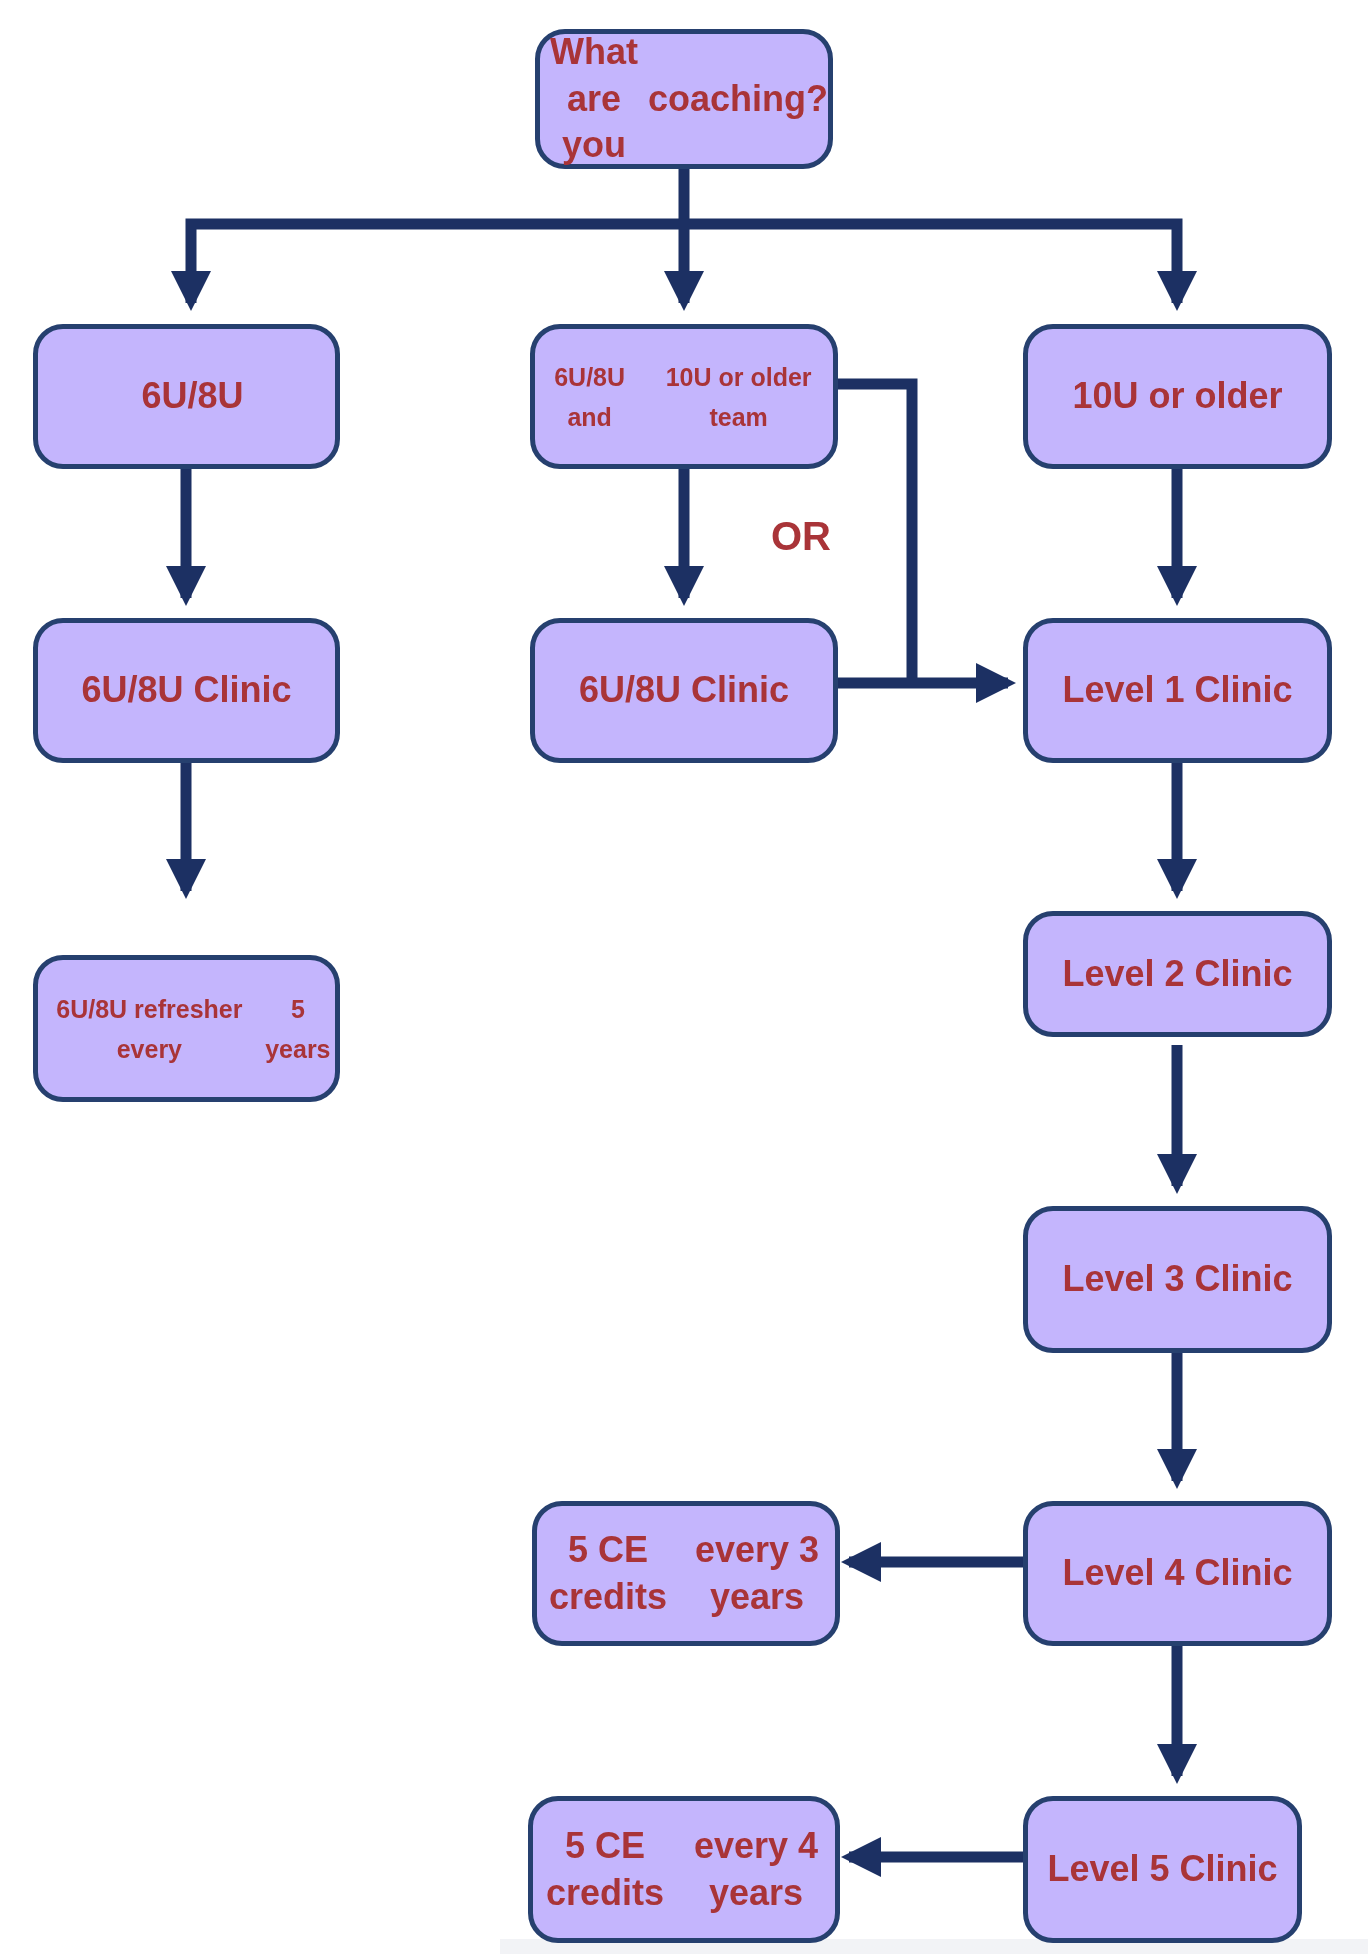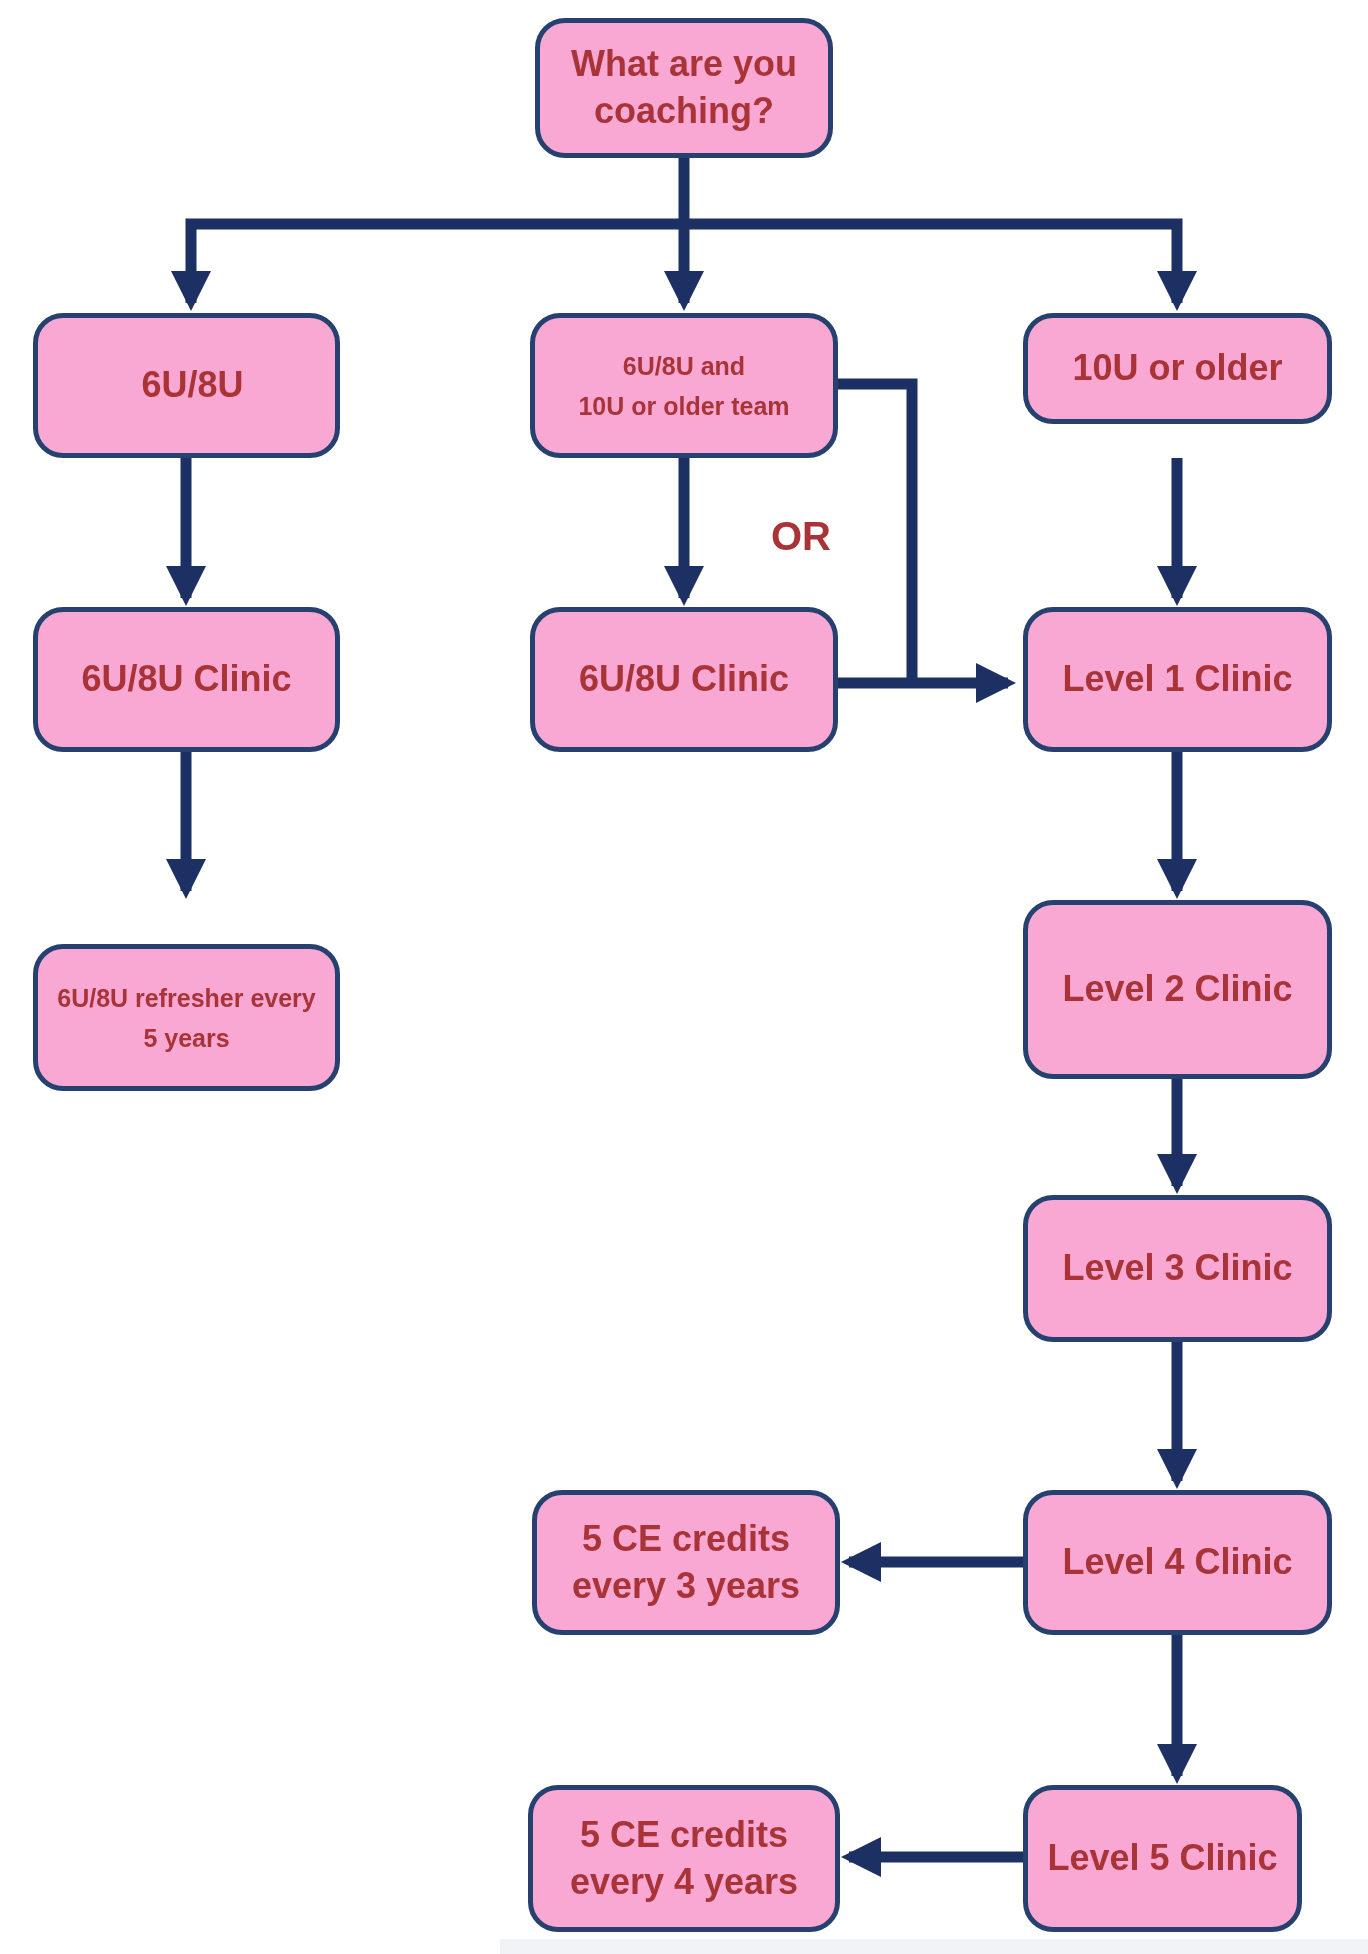--- a/index.html
+++ b/index.html
@@ -6,28 +6,28 @@
   body{
     position:relative;
     width:1368px;height:1954px;
     font-family:"Liberation Sans", sans-serif;
     overflow:hidden;
   }
   #connectors{position:absolute;left:0;top:0;z-index:1;}
   .node{
     position:absolute;z-index:2;
     box-sizing:border-box;
-    background:#f9a8d4;
+    background:#c4b5fd;
     border:5px solid #26406f;
     border-radius:30px;
-    display:flex;flex-direction:column;
+    display:flex;flex-direction:row;
     align-items:center;justify-content:center;
     text-align:center;
     color:#a93438;font-weight:700;
-    font-size:36px;line-height:1.3;
+    font-size:36px;line-height:1.3;margin-top:11px;
   }
   .node.small{font-size:25px;line-height:1.6;}
   .floating-label{
     position:absolute;z-index:2;
     display:flex;align-items:center;justify-content:center;
     color:#a93438;font-weight:700;font-size:40px;
   }
   .page-edge{
     position:absolute;z-index:0;
     background:#f2f3f6;
@@ -68,42 +68,42 @@
 
 <div class="node" style="left:33px;top:313px;width:307px;height:145px;padding-left:12px;">
   <span>6U/8U</span>
 </div>
 
 <div class="node small" style="left:530px;top:313px;width:308px;height:145px;">
   <span>6U/8U  and</span>
   <span>10U or older team</span>
 </div>
 
-<div class="node" style="left:1023px;top:313px;width:309px;height:111px;">
+<div class="node" style="left:1023px;top:313px;width:309px;height:145px;">
   <span>10U or older</span>
 </div>
 
 <div class="node" style="left:33px;top:607px;width:307px;height:145px;">
   <span>6U/8U Clinic</span>
 </div>
 
 <div class="node" style="left:530px;top:607px;width:308px;height:145px;">
   <span>6U/8U Clinic</span>
 </div>
 
 <div class="node" style="left:1023px;top:607px;width:309px;height:145px;align-items:center;">
   <span>Level 1 Clinic</span>
 </div>
 
 <div class="node small" style="left:33px;top:944px;width:307px;height:147px;">
   <span>6U/8U refresher every</span>
   <span>5 years</span>
 </div>
 
-<div class="node" style="left:1023px;top:900px;width:309px;height:179px;">
+<div class="node" style="left:1023px;top:900px;width:309px;height:126px;">
   <span>Level 2 Clinic</span>
 </div>
 
 <div class="node" style="left:1023px;top:1195px;width:309px;height:147px;">
   <span>Level 3 Clinic</span>
 </div>
 
 <div class="node" style="left:1023px;top:1490px;width:309px;height:145px;">
   <span>Level 4 Clinic</span>
 </div>

